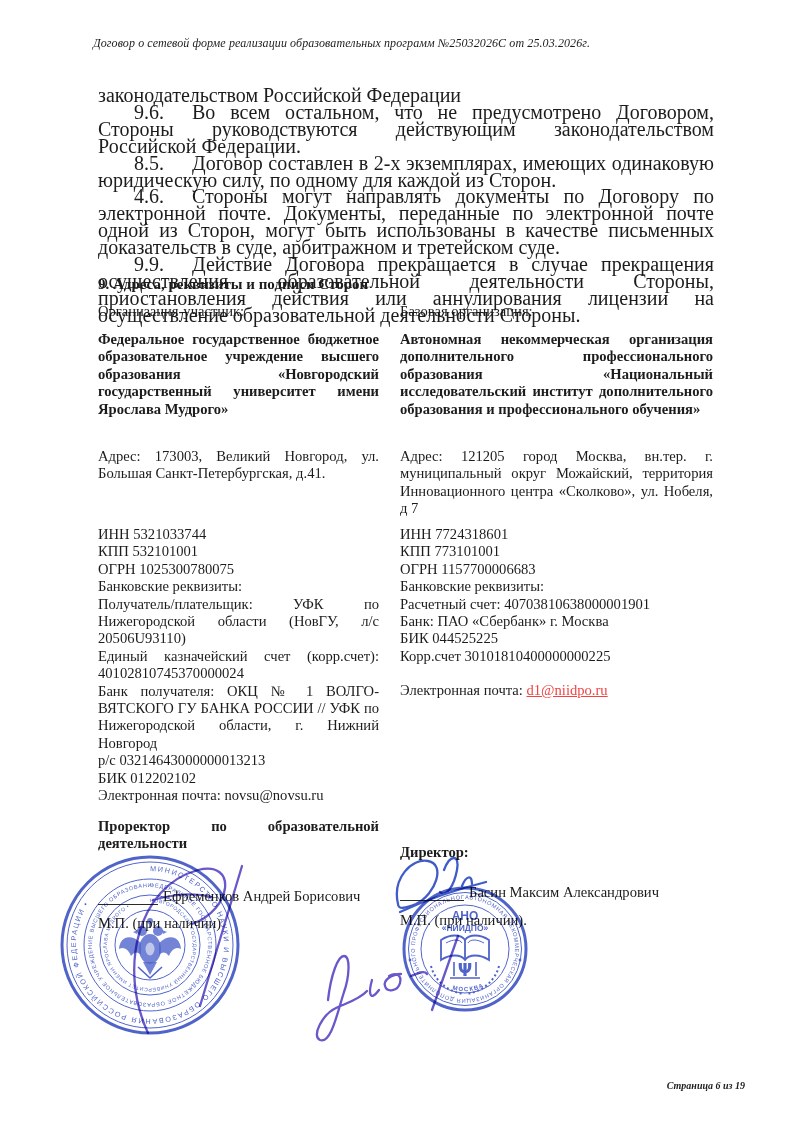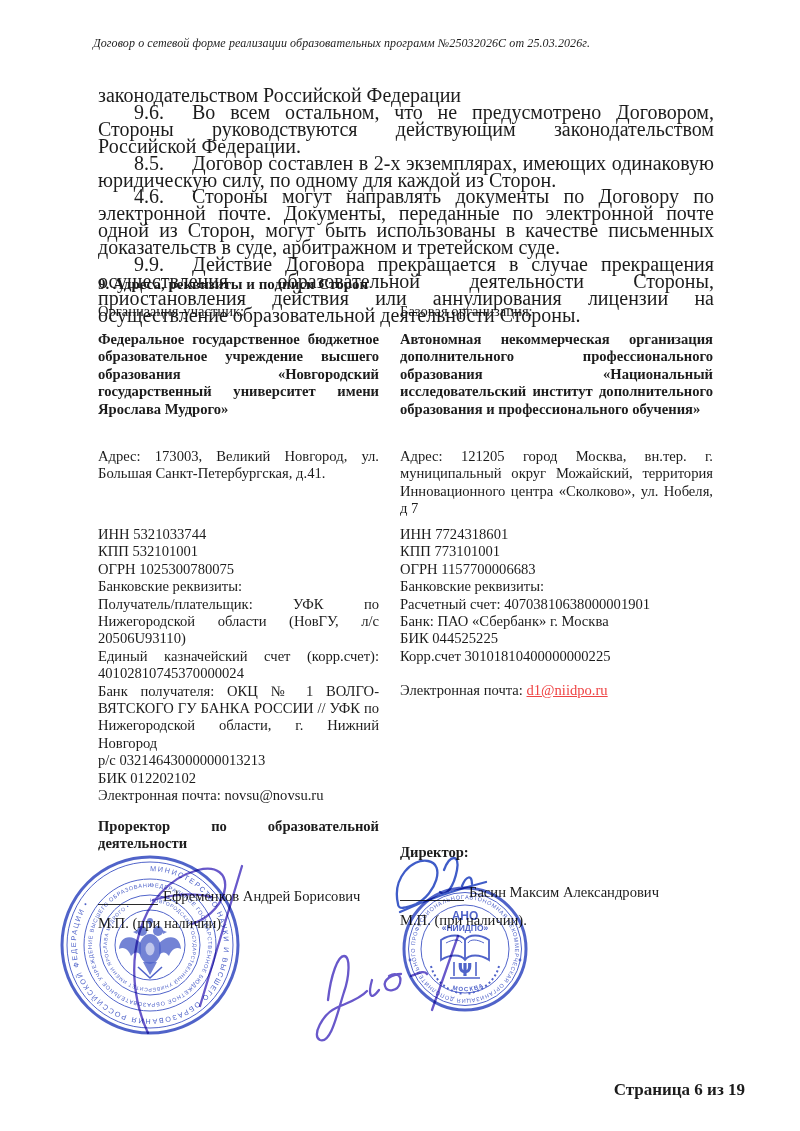--- a/index.html
+++ b/index.html
@@ -39,21 +39,21 @@
   .signer-title.rt{top:836px;margin-top:8px;}
   .name-row{position:absolute;width:inherit;white-space:nowrap;}
   .name-row.lt{top:888px;}
   .name-row.rt{top:884px;}
   .sig-line{display:inline-block;height:14px;border-bottom:1.2px solid #2a2a2a;margin-right:5px;vertical-align:bottom;}
   .mp{position:absolute;width:inherit;}
   .mp.lt{top:915px;}
   .mp.rt{top:912px;}
   .footer{
     position:absolute;right:55px;top:1080px;
-    font-size:17px;font-weight:bold;margin-left:6px;
+    font-size:10px;font-weight:bold;font-style:italic;margin-left:6px;
   }
   svg.stamp,svg.handsig{position:absolute;mix-blend-mode:multiply;opacity:.92;}
   .stamp-left{left:58px;top:853px;}
   .stamp-right{left:400px;top:884px;}
   .sig-left{left:80px;top:838px;}
   .sig-right{left:386px;top:846px;}
 </style>
 </head>
 <body>
 

